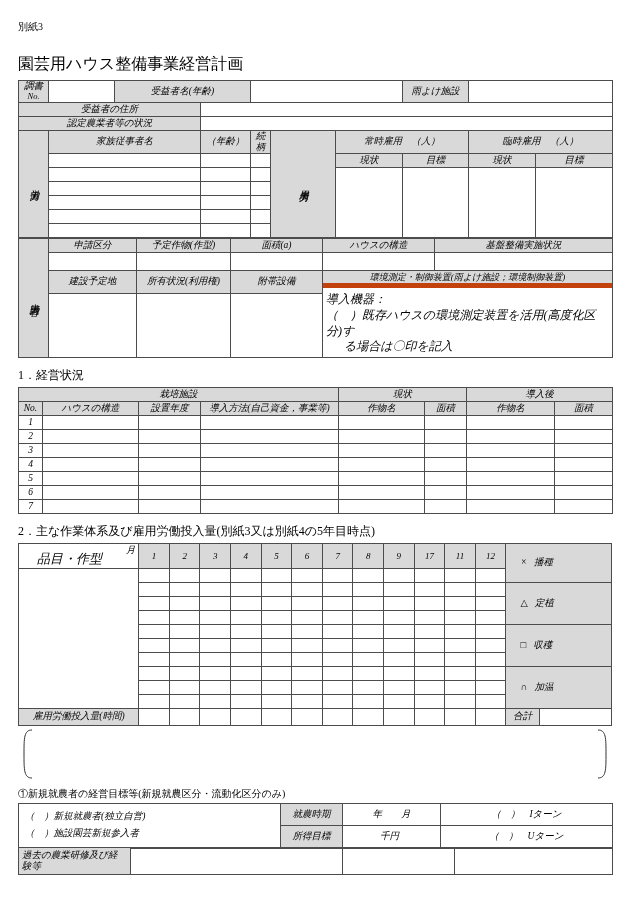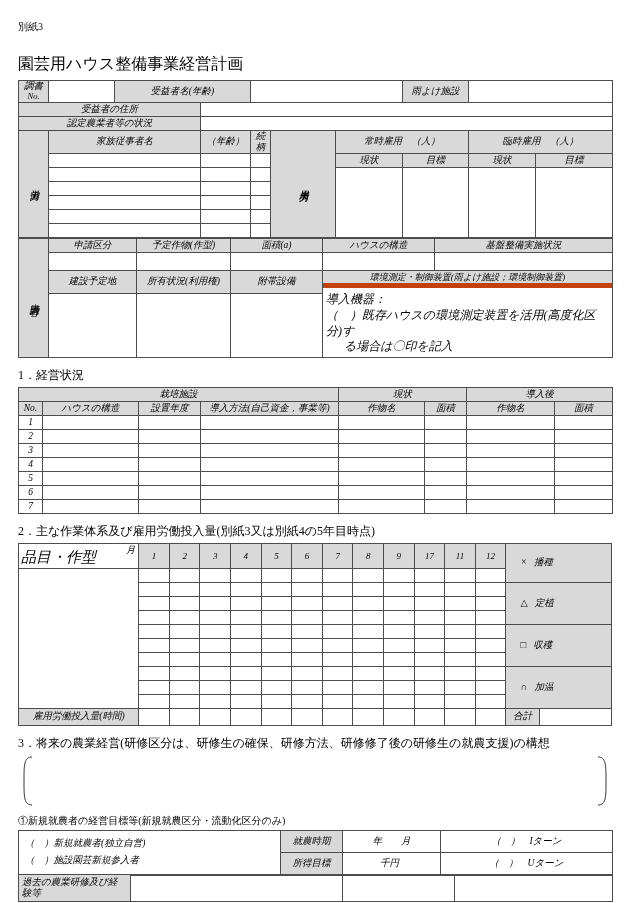--- a/index.html
+++ b/index.html
@@ -73,21 +73,21 @@
   }
   .env-indent{padding-left:18px;display:block;}
   .legend-cell{
     background:#d9d9d9;
     text-align:left;
     padding-left:14px;
     font-size:9.5px;
   }
   .month-hd{font-size:9px;}
   .hdr-stack{position:relative;height:24px;}
-  .hdr-stack .tl{position:absolute;left:2px;bottom:1px;font-size:15px;}
+  .hdr-stack .tl{position:absolute;left:18px;bottom:1px;font-size:13px;}
   .hdr-stack .tr{position:absolute;right:3px;top:1px;font-size:9.5px;}
 </style>
 </head>
 <body>
 
 <div class="page">
 <div class="doc">
 
   <div class="sheet-no">別紙3</div>
   <div class="doc-title">園芸用ハウス整備事業経営計画</div>
@@ -541,21 +541,20 @@
       <td></td>
             <td></td>
       <td></td>
             <td></td>
       <td class="hd">合計</td>
       <td></td>
     </tr>
   </tbody>
       </table>
 
-  <div class="sec-title">3．将来の農業経営(研修区分は、研修生の確保、研修方法、研修修了後の研修生の就農支援)の構想</div>
   <div class="brace-box">
     <svg width="594" height="52" viewBox="0 0 594 52">
       <path d="M14 2 C6 2 6 10 6 26 C6 42 6 50 14 50" fill="none" stroke="#333" stroke-width="1"></path>
       <path d="M580 2 C588 2 588 10 588 26 C588 42 588 50 580 50" fill="none" stroke="#333" stroke-width="1"></path>
     </svg>
   </div>
 
   <div class="sub-title">①新規就農者の経営目標等(新規就農区分・流動化区分のみ)</div>
 
   <table>

